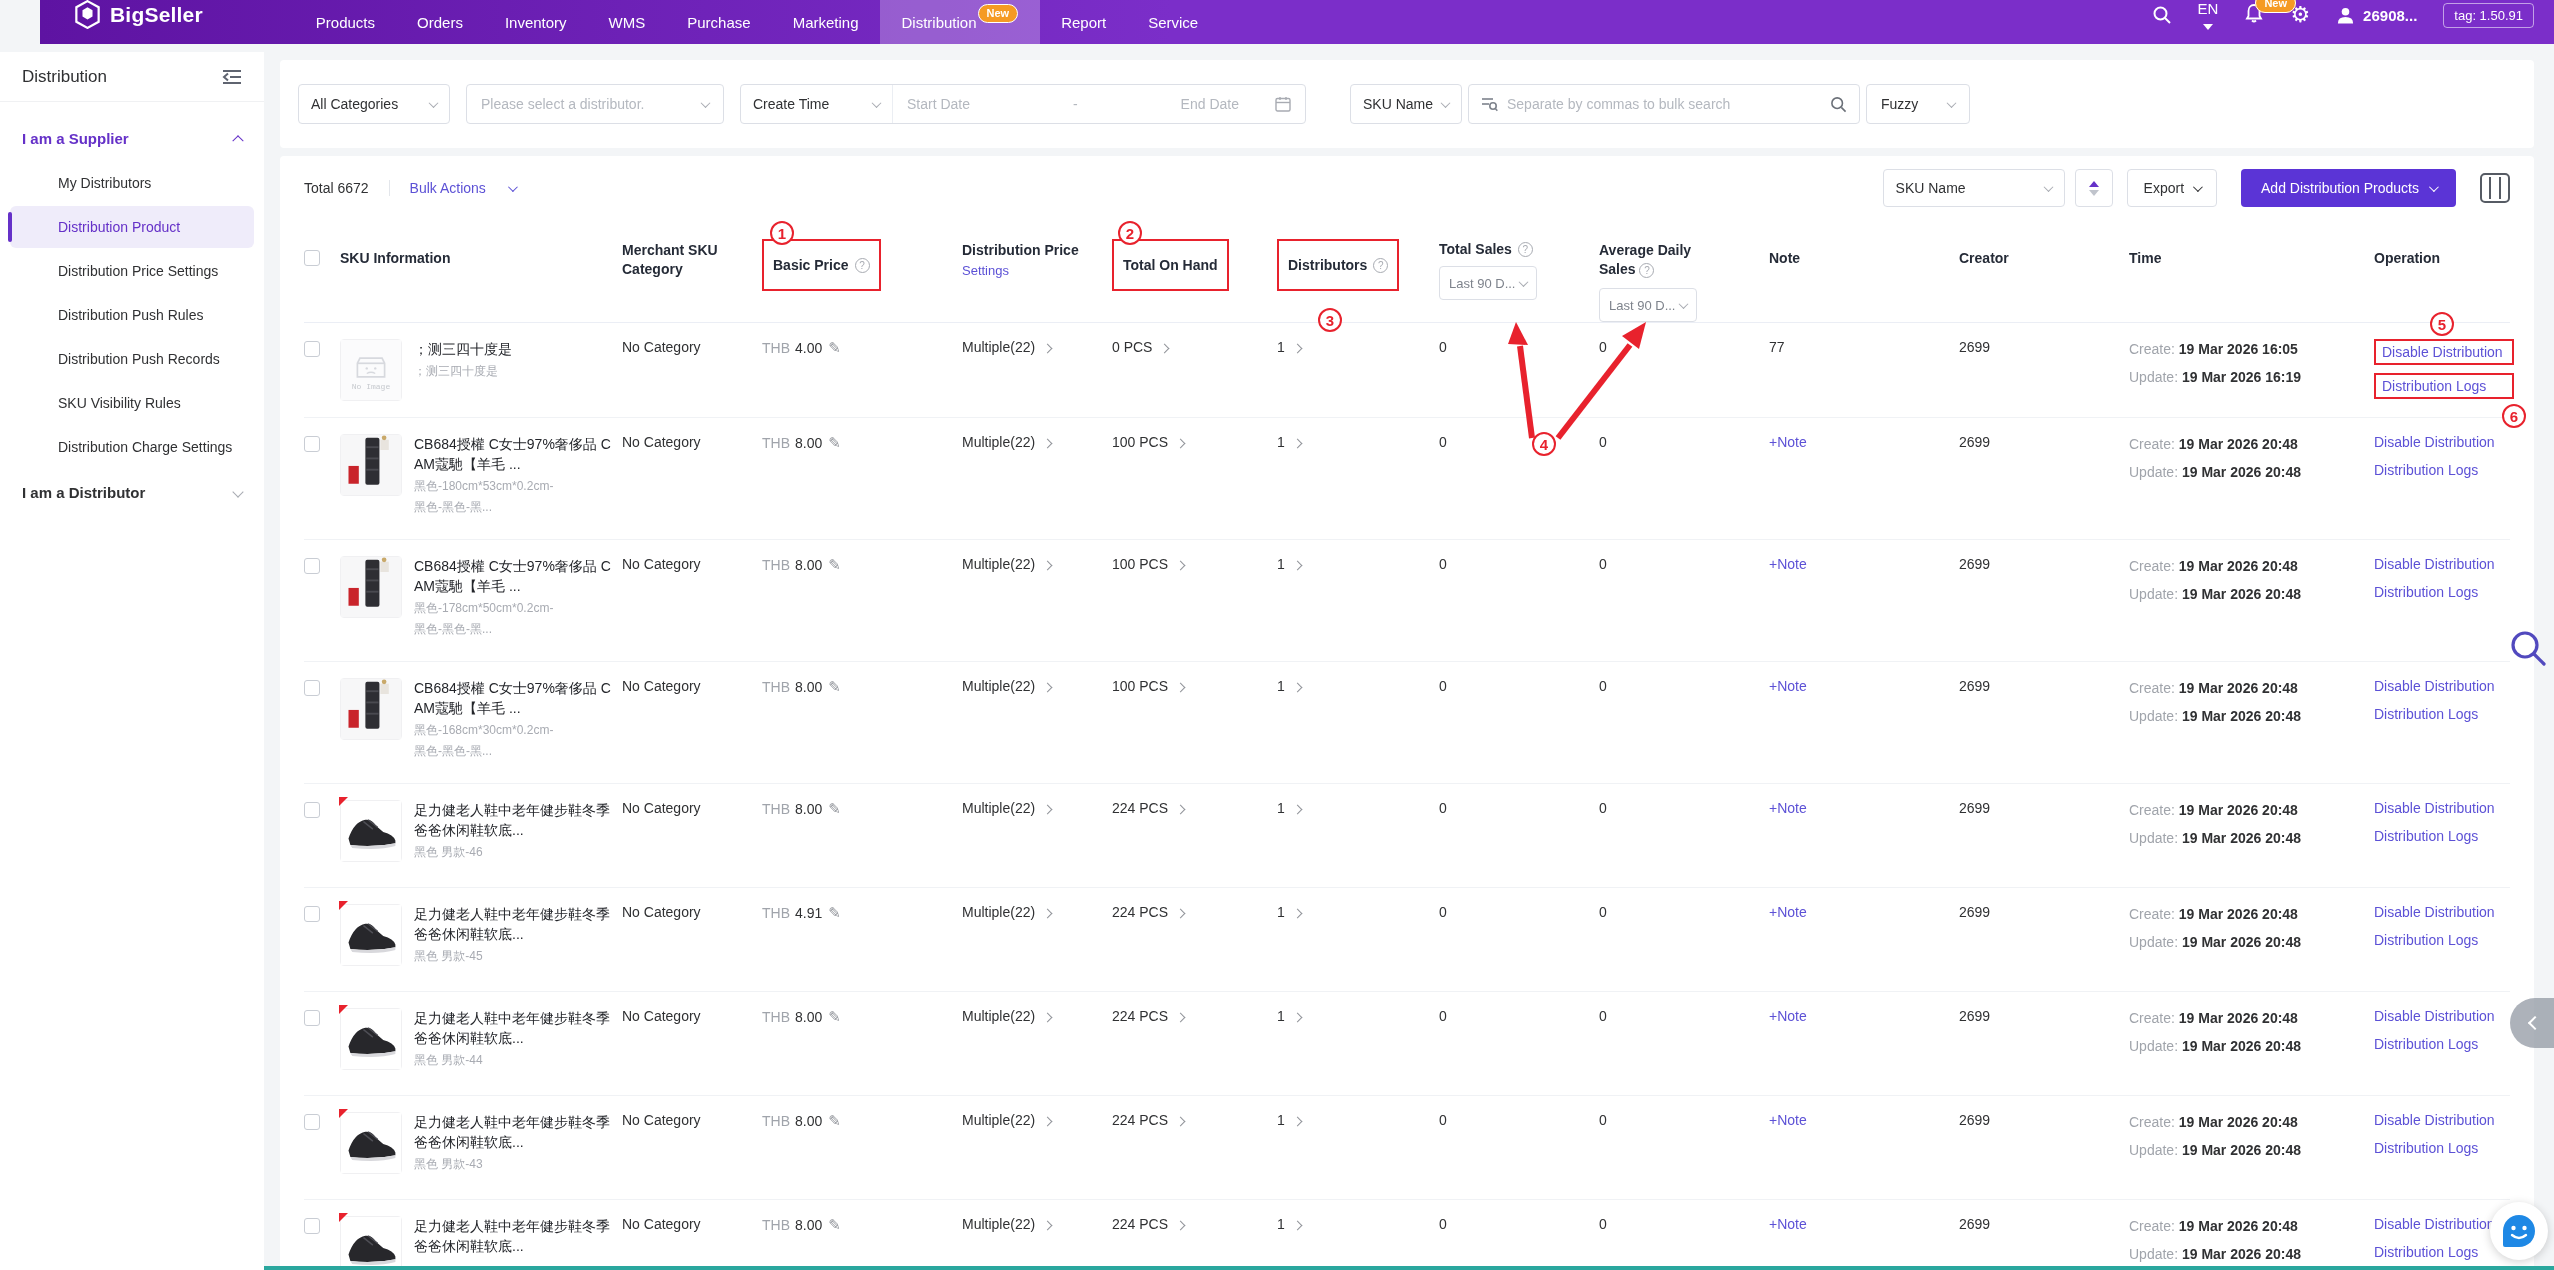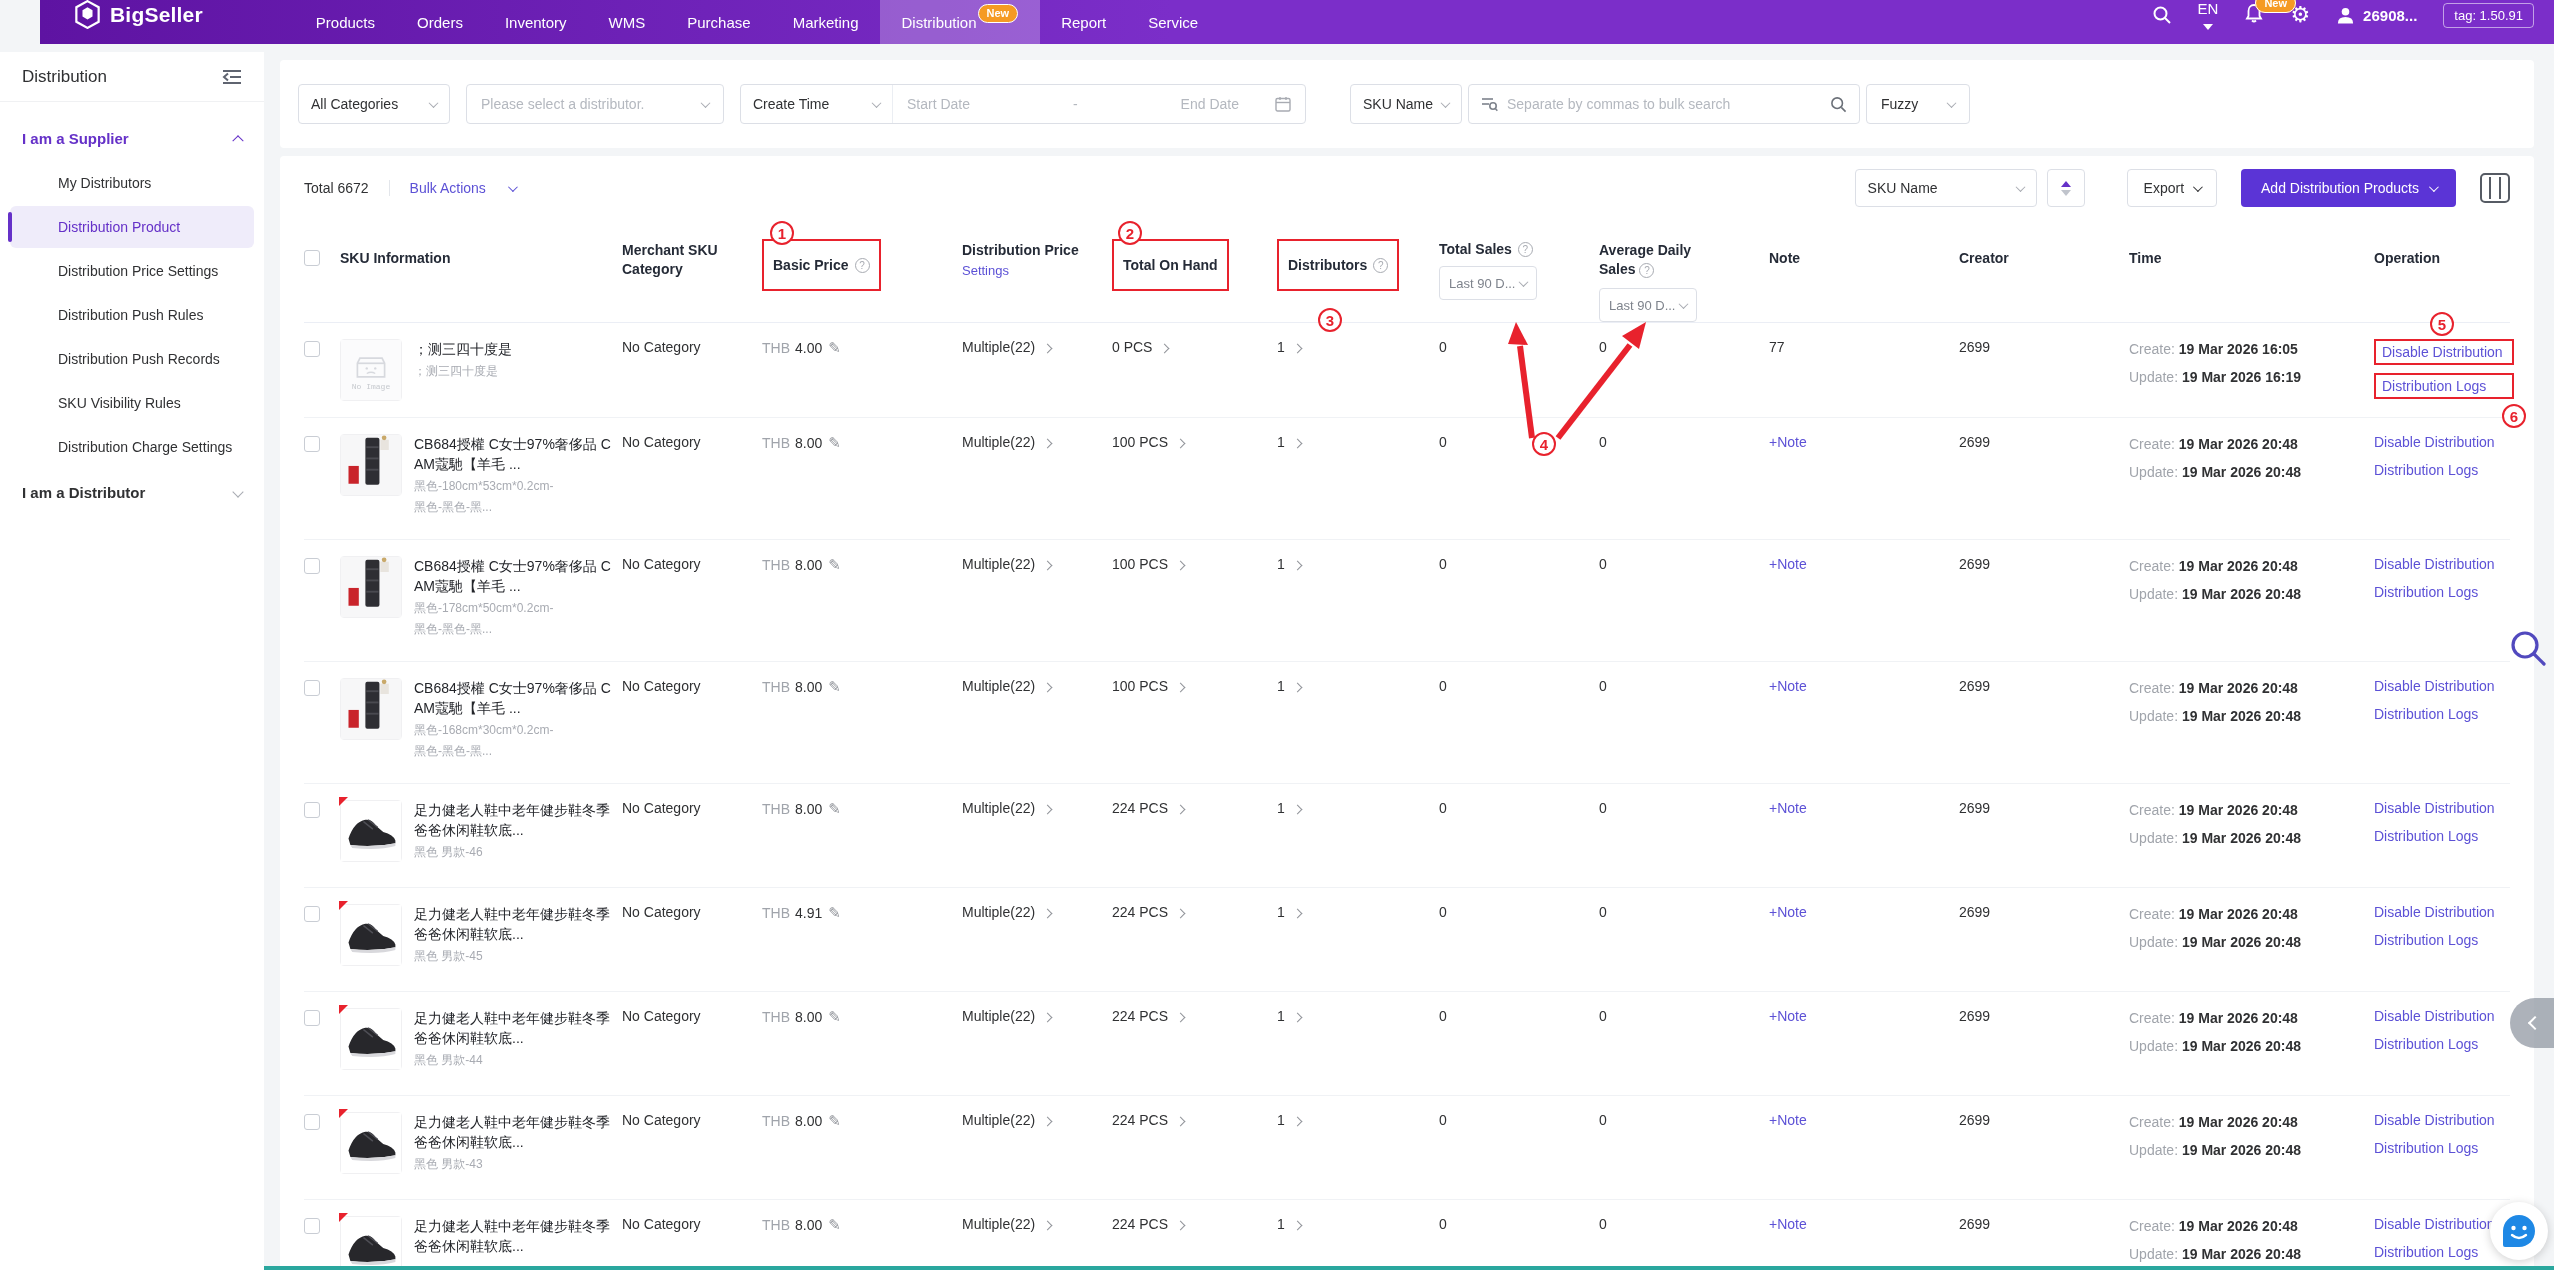--- a/index.html
+++ b/index.html
@@ -69,21 +69,21 @@
   .tb-div { width:1px; height:16px; background:#E3E6EB; margin:0 20px; }
   .link { color:#5C51D6; cursor:pointer; text-decoration:none; }
   .bulk { font-size:14px; display:flex; align-items:center; gap:22px; }
   .chev-purple { width:7px; height:7px; border-right:1.6px solid #5C51D6; border-bottom:1.6px solid #5C51D6; transform:rotate(45deg) translateY(-2px); }
   .toolbar-right { margin-left:auto; display:flex; align-items:center; gap:10px; }
   .tsel { width:182px; height:38px; border:1px solid #DCDFE6; border-radius:4px; display:flex; align-items:center; padding:0 12px; font-size:14px; color:#303133; }
   .sortbox { width:38px; height:38px; border:1px solid #DCDFE6; border-radius:4px; display:flex; flex-direction:column; align-items:center; justify-content:center; gap:3px; cursor:pointer; }
   .tri-up { width:0; height:0; border-left:5px solid transparent; border-right:5px solid transparent; border-bottom:6px solid #6531C8; }
   .tri-dn { width:0; height:0; border-left:5px solid transparent; border-right:5px solid transparent; border-top:6px solid #C0C4CC; }
   .btn-export { height:38px; border:1px solid #DCDFE6; border-radius:4px; background:#fff; padding:0 16px; font-size:14px; color:#303133;
-    display:flex; align-items:center; gap:9px; cursor:pointer; margin-left:32px; }
+    display:flex; align-items:center; gap:9px; cursor:pointer; margin-left:4px; }
   .chev-dark { width:7px; height:7px; border-right:1.6px solid #303133; border-bottom:1.6px solid #303133; transform:rotate(45deg) translateY(-2px); }
   .btn-primary { height:38px; border:none; border-radius:4px; background:#5B34D6; color:#fff; padding:0 20px; font-size:14px;
     display:flex; align-items:center; gap:10px; cursor:pointer; margin-left:14px; }
   .chev-white { width:7px; height:7px; border-right:1.6px solid #fff; border-bottom:1.6px solid #fff; transform:rotate(45deg) translateY(-2px); }
   .colpick { width:30px; height:30px; border:2px solid #565B64; border-radius:5px; margin-left:14px; position:relative; cursor:pointer; }
   .colpick::before, .colpick::after { content:""; position:absolute; top:2px; bottom:2px; width:2px; background:#565B64; }
   .colpick::before { left:7px; } .colpick::after { right:7px; }
 
   
   .thead { display:flex; align-items:flex-start; min-height:102px; border-bottom:1px solid #EBEEF5; padding-top:16px;

